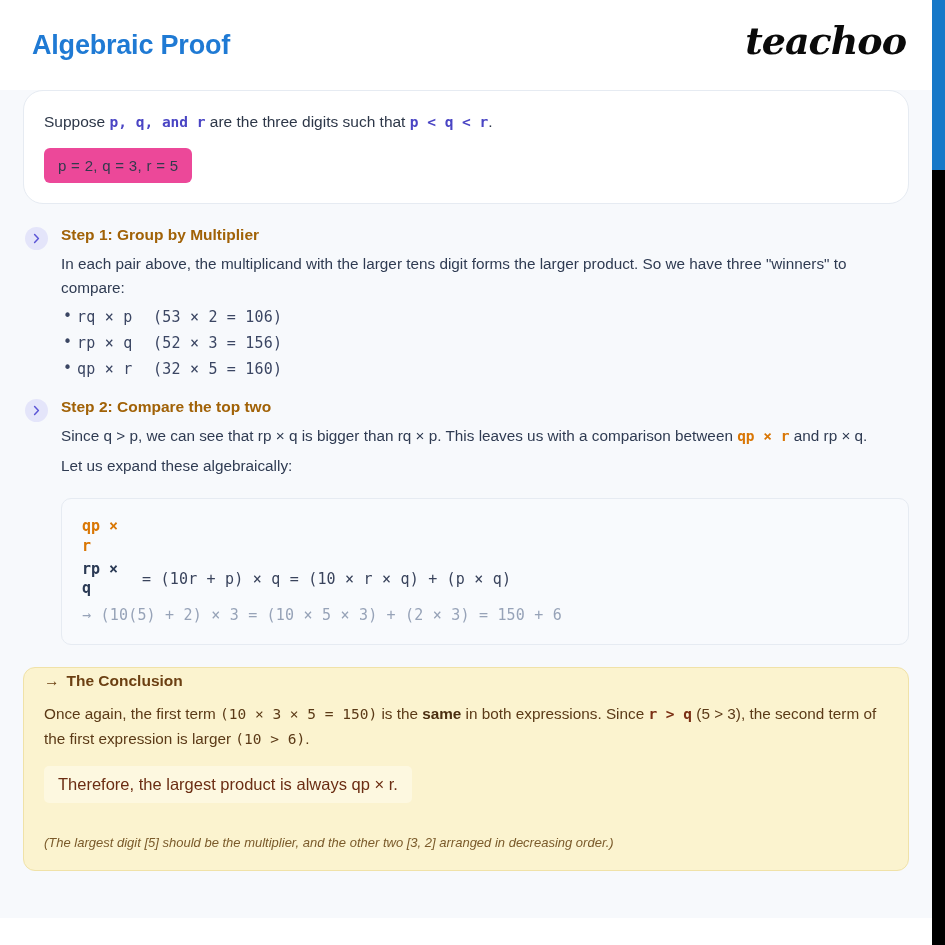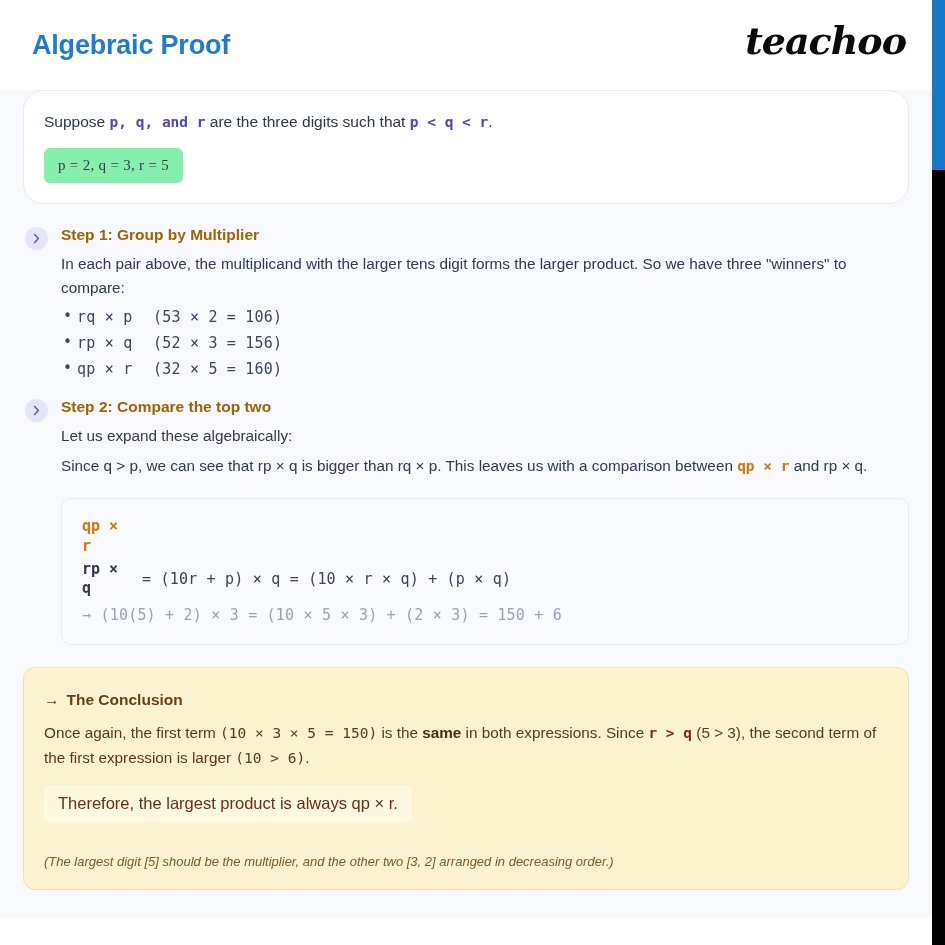--- a/index.html
+++ b/index.html
@@ -99,24 +99,24 @@
   }
   .code {
     font-family: "DejaVu Sans Mono", monospace;
     font-size: 14.5px;
     color: #4a45c4;
     font-weight: bold;
   }
   .values-box {
     display: inline-block;
     margin-top: 14px;
-    background: #86efac;
+    background: #ec4899;
     border-radius: 6px;
     padding: 9px 14px;
-    font-family: Liberation Serif, serif;
+    font-family: Liberation Sans, sans-serif;
     font-size: 15px;
     color: #323a4d;
     letter-spacing: 0.3px;
   }
 
   
   .step {
     position: relative;
     padding-left: 38px;
     margin-bottom: 20px;
@@ -214,21 +214,21 @@
     letter-spacing: 0.2px;
     margin: 8px 0 16px 0;
   }
   .alg-sub:last-child { margin-bottom: 0; }
 
   
   .conclusion {
     background: #fbf3cf;
     border: 1px solid #f0e2a8;
     border-radius: 12px;
-    padding: 23px 20px 20px 20px;
+    padding: 4px 20px 20px 20px;
     margin-top: 6px;
   }
   .conc-title {
     font-size: 15.5px;
     font-weight: bold;
     color: #6b3f12;
     margin-bottom: 12px;
   }
   .conc-arrow { margin-right: 7px; font-weight: normal; }
   .conc-text {
@@ -302,24 +302,24 @@
         </ul>
       </div>
 
       <div class="step">
         <div class="step-badge">
           <svg width="11" height="11" viewBox="0 0 11 11" aria-hidden="true">
             <path d="M3.6 1.6 L7.4 5.5 L3.6 9.4" fill="none" stroke="#5b55d6" stroke-width="1.5" stroke-linecap="round" stroke-linejoin="round"></path>
           </svg>
         </div>
         <div class="step-title">Step 2: Compare the top two</div>
-        <div class="step-text">Let us expand these algebraically:</div>
         <div class="step-text">
           <span>Since q &gt; p, we can see that rp × q is bigger than rq × p. This leaves us with a comparison between </span><span class="hl-orange">qp × r</span><span> and rp × q.</span>
         </div>
+        <div class="step-text">Let us expand these algebraically:</div>
       </div>
 
       <div class="algebra-panel">
         <div class="alg-row">
           <div class="alg-label orange">qp × r</div>
         </div>
 
         <div class="alg-row">
           <div class="alg-label navy">rp × q</div>
           <div class="alg-expr">= (10r + p) × q = (10 × r × q) + (p × q)</div>

